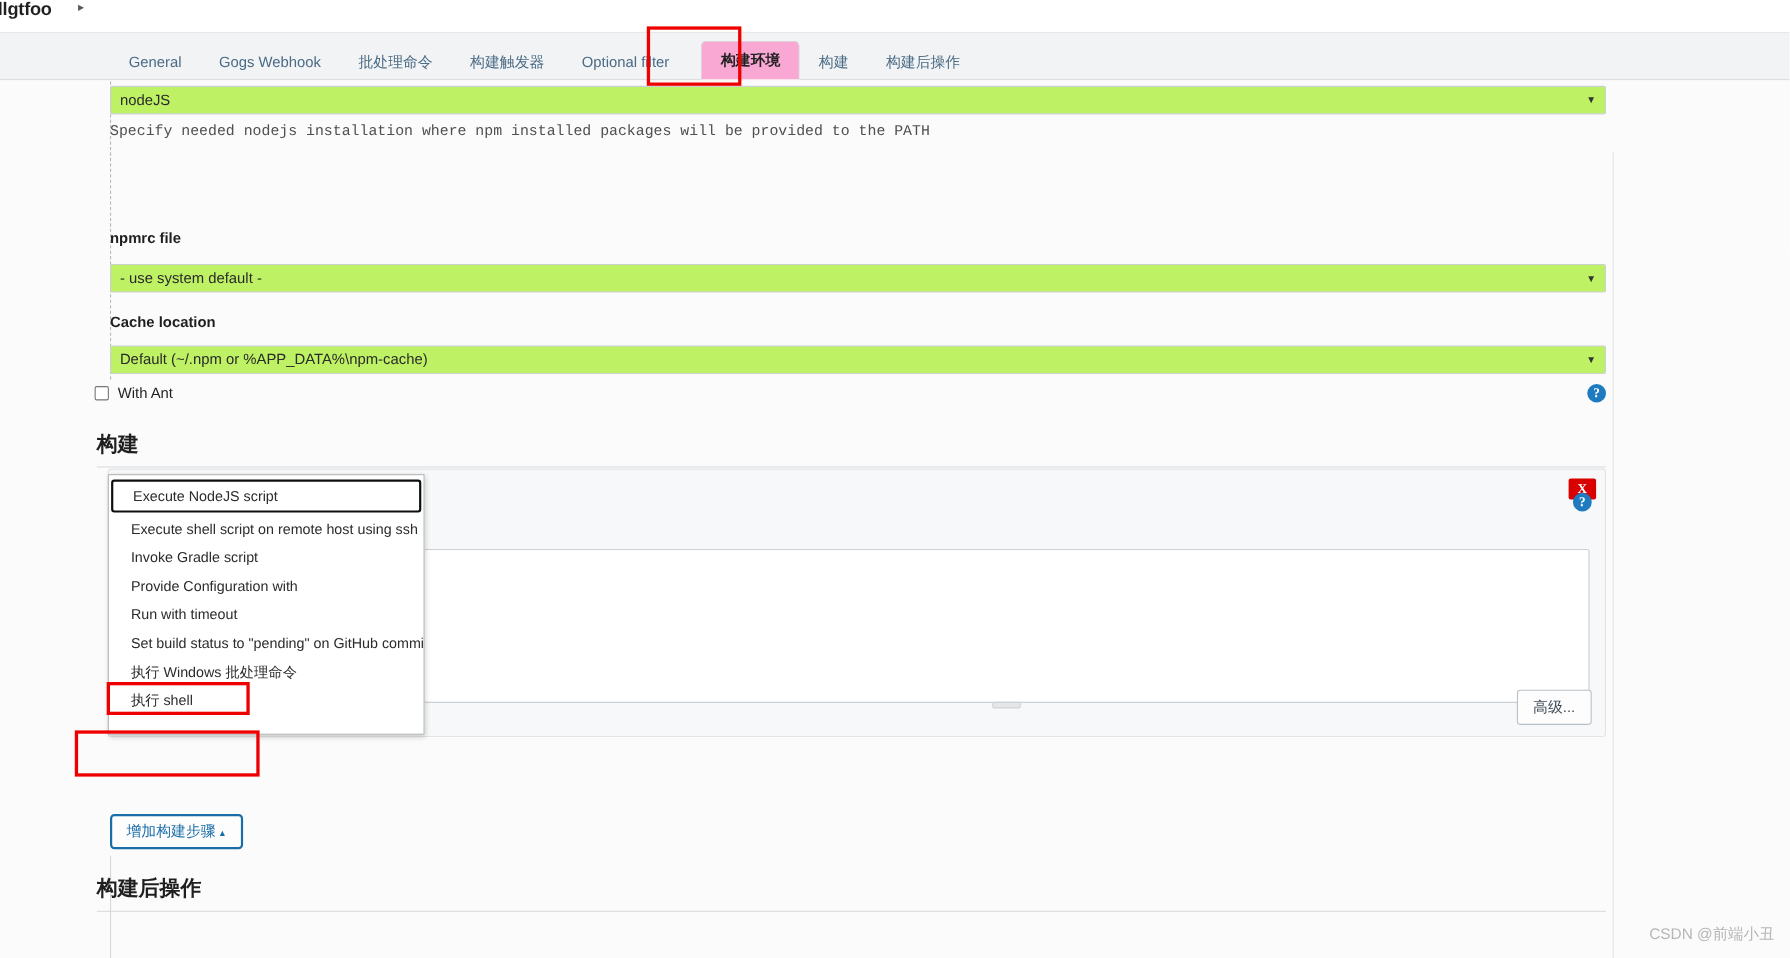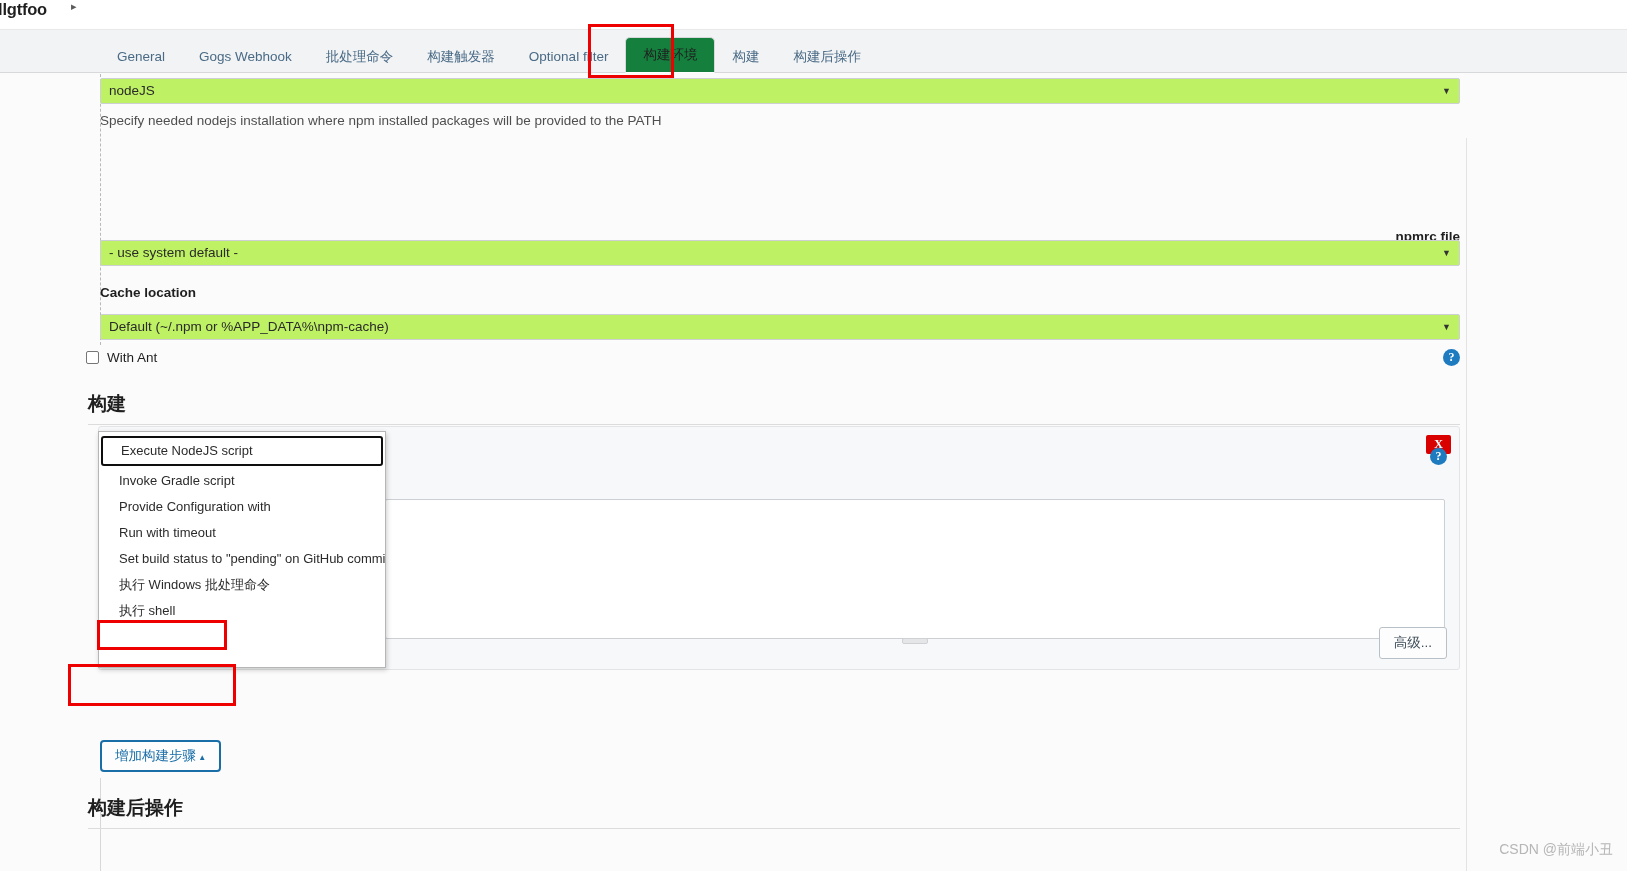--- a/index.html
+++ b/index.html
@@ -49,28 +49,29 @@
     color: #4a6a85;
     padding: 0 17px;
     height: 33px;
     line-height: 33px;
     white-space: nowrap;
     cursor: pointer;
     position: relative;
     top: 1px;
   }
   .tab.active {
-    background: #15803d;
-    color: #1f1f1f;
-    font-weight: normal;
+    background: #f9a8d4;
+    color: #1f1f1f;
+    font-weight: bold;
     border: 1px solid #d6d8da;
     border-bottom: 1px solid #ffffff;
     border-radius: 5px 5px 0 0;
     height: 36px;
     line-height: 34px;
+    margin-left: 12px;
   }
 
   
   .page {
     position: relative;
     background: #fbfbfb;
     height: 828px;
   }
   .form-area {
     position: absolute;
@@ -118,20 +119,21 @@
     right: 8px;
     top: 50%;
     transform: translateY(-50%);
     font-size: 9px;
     color: #333;
   }
   .help-text {
     font-size: 13.5px;
     color: #4f4f4f;
     margin: 9px 0 0 0;
+    font-family: Liberation Mono, monospace;
   }
   .field-label {
     font-size: 13.5px;
     color: #1f1f1f;
     font-weight: bold;
     margin: 0;
   }
 
   .checkbox-row {
     display: flex;
@@ -334,21 +336,21 @@
   <div class="right-divider"></div>
 
   <div class="form-area" style="top:5px;">
     <div class="jk-select-fake">
       <span>nodeJS</span>
       <span class="arrow">▼</span>
     </div>
     <p class="help-text">Specify needed nodejs installation where npm installed packages will be provided to the PATH</p>
   </div>
 
-  <div class="form-area" style="top:156px;text-align:right;">
+  <div class="form-area" style="top:136px;">
     <p class="field-label">npmrc file</p>
   </div>
   <div class="form-area" style="top:167px;">
     <div class="jk-select-fake">
       <span>- use system default -</span>
       <span class="arrow">▼</span>
     </div>
   </div>
 
   <div class="form-area" style="top:212px;">
@@ -397,20 +399,21 @@
 
   <div class="form-area" style="top:722px; left:88px; width:1372px;">
     <p class="section-title">构建后操作</p>
     <hr class="section-rule">
   </div>
 
 </div>
 
 <div class="dropdown">
   <div class="dd-item selected">Execute NodeJS script</div>
+  <div class="dd-item">Execute shell script on remote host using ssh</div>
   <div class="dd-item">Invoke Gradle script</div>
   <div class="dd-item">Provide Configuration with</div>
   <div class="dd-item">Run with timeout</div>
   <div class="dd-item">Set build status to "pending" on GitHub commit</div>
   <div class="dd-item">执行 Windows 批处理命令</div>
   <div class="dd-item">执行 shell</div>
 
 </div>
 
 <div class="annot" style="left:588px; top:24px; width:86px; height:54px;"></div>

